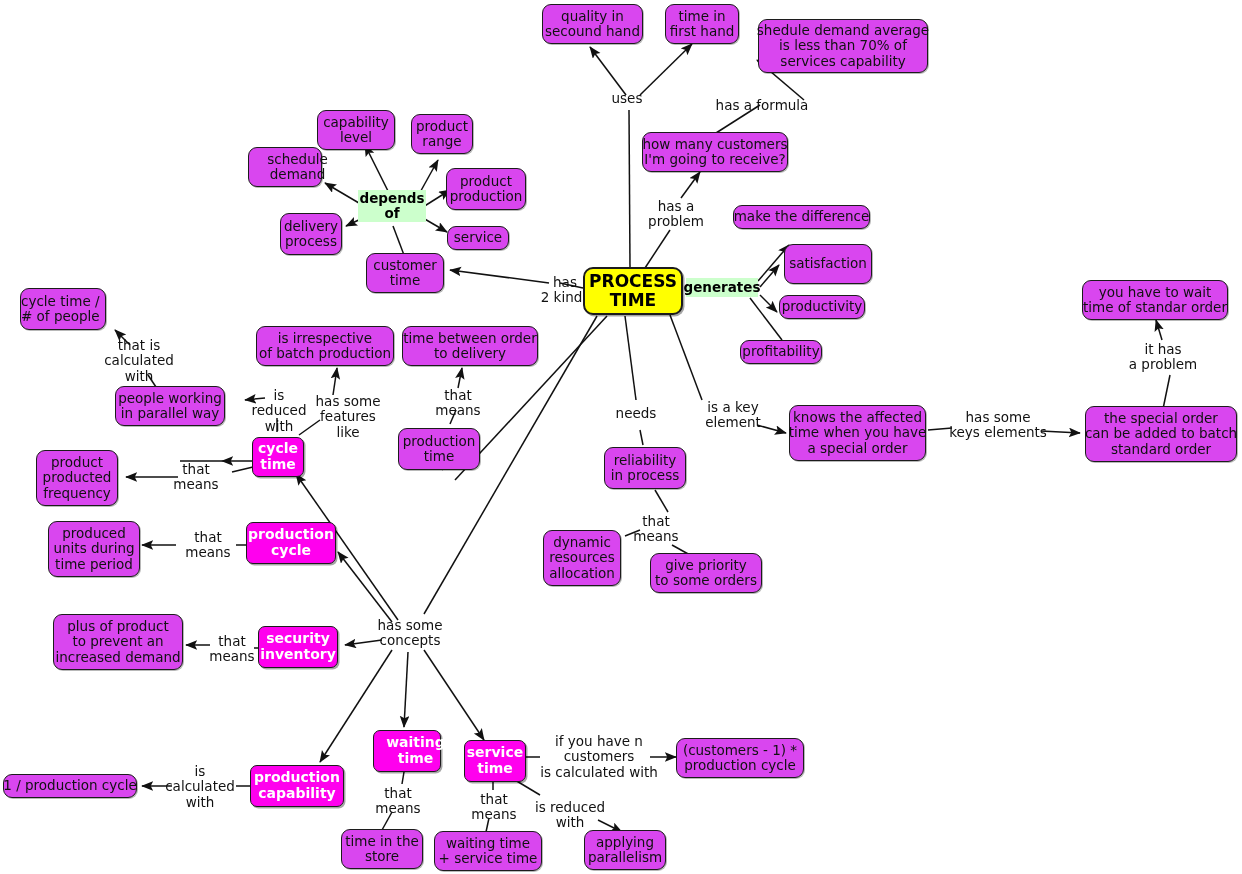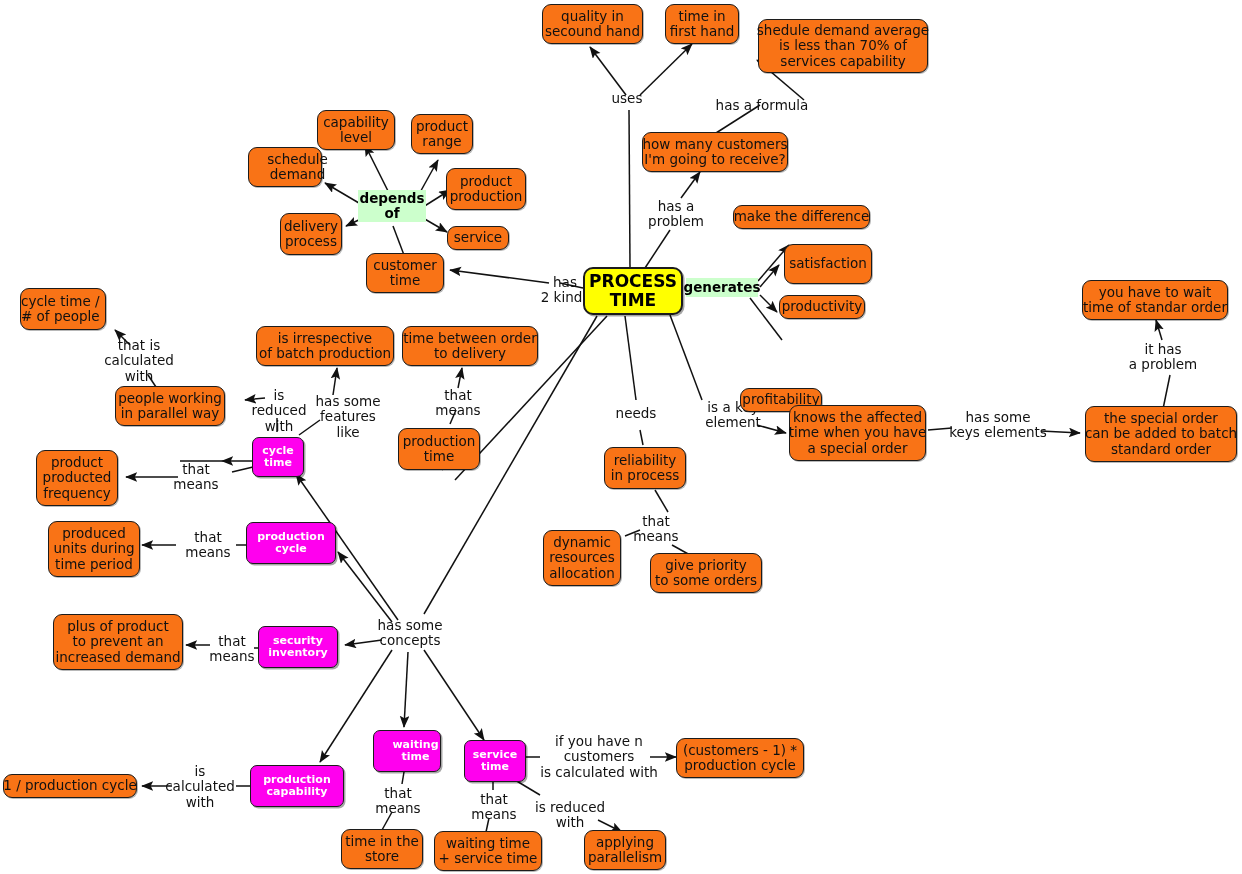--- a/index.html
+++ b/index.html
@@ -30,39 +30,39 @@
     align-items: center;
     justify-content: center;
     text-align: center;
     border: 1.4px solid #1c1c1c;
     border-radius: 9px;
     line-height: 1.12;
     white-space: pre;
     z-index: 3;
   }
   .node.concept {
-    background: #f97316;
+    background: #d946ef;
     color: #111111;
     font-size: 13.5px;
     font-weight: normal;
     box-shadow: 1px 1px 0 rgba(0,0,0,0.28);
   }
   .node.root {
     background: #ffff00;
     color: #000000;
     font-size: 17px;
     font-weight: bold;
     border-width: 2px;
     border-radius: 10px;
     box-shadow: 1.5px 1.5px 0 rgba(0,0,0,0.35);
   }
   .node.key {
     background: #ff00ee;
     color: #ffffff;
-    font-size: 11px;
+    font-size: 14px;
     font-weight: bold;
     border-radius: 7px;
     box-shadow: 1.5px 1.5px 0 rgba(0,0,0,0.35);
   }
   .node.leftalign {
     justify-content: flex-start;
     text-align: left;
     margin-left: 18px;
   }
   .linklabel {
@@ -247,21 +247,21 @@
 TIME</div>
 
   <div class="linklabel hl" style="left:686px; top:278px; width:72px; height:19px;">generates</div>
 
   <div class="node concept" style="left:733px; top:205px; width:137px; height:24px;">make the difference</div>
 
   <div class="node concept" style="left:784px; top:244px; width:88px; height:40px;">satisfaction</div>
 
   <div class="node concept" style="left:779px; top:295px; width:86px; height:24px;">productivity</div>
 
-  <div class="node concept" style="left:740px; top:340px; width:82px; height:24px;margin-top:48px;">profitability</div>
+  <div class="node concept" style="left:740px; top:340px; width:82px; height:24px;">profitability</div>
 
   <div class="linklabel" style="left:700px; top:398px; width:66px; height:34px;">is a key
 element</div>
 
   <div class="node concept" style="left:789px; top:405px; width:137px; height:56px;">knows the affected
 time when you have
 a special order</div>
 
   <div class="linklabel" style="left:950px; top:408px; width:96px; height:34px;">has some
 keys elements</div>

